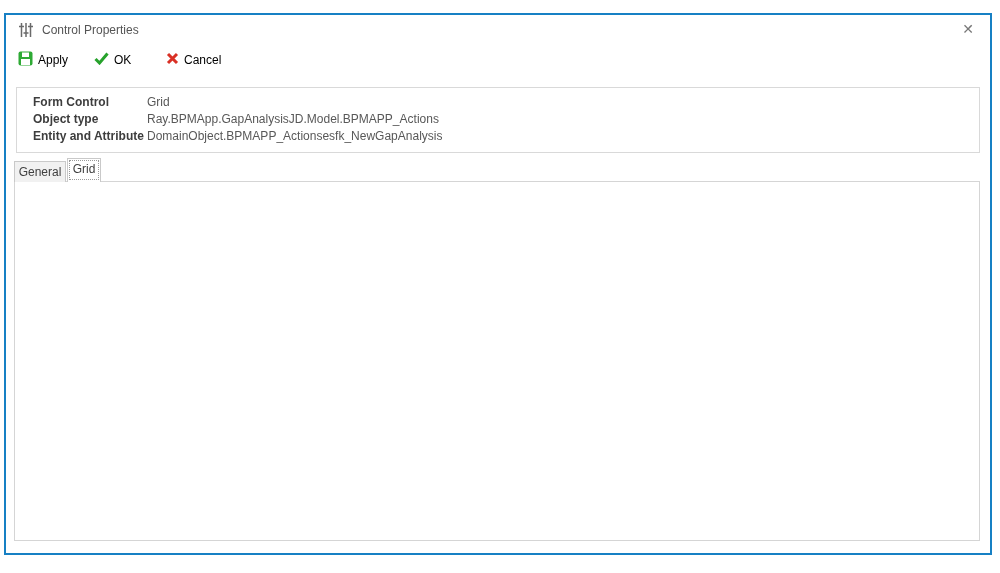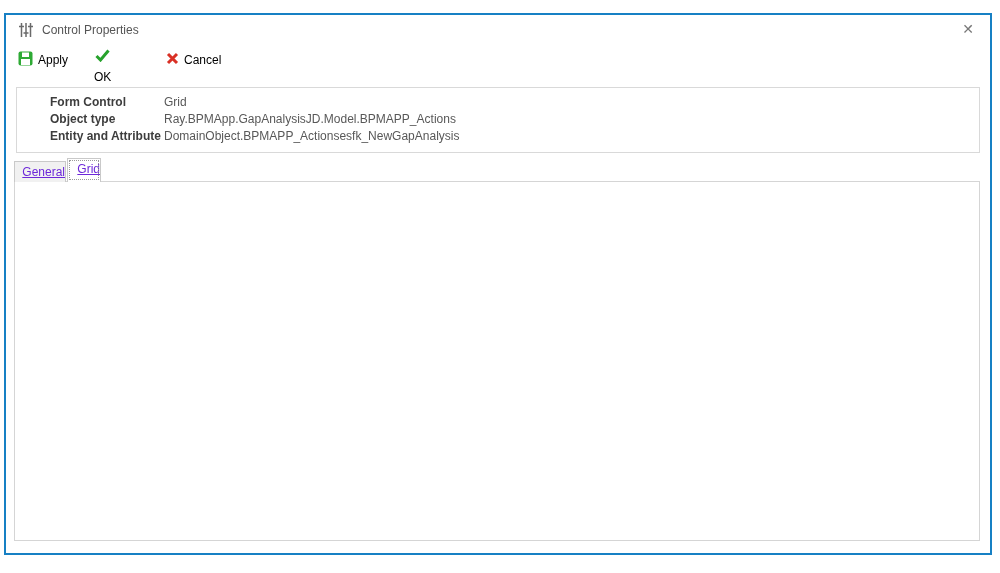--- a/index.html
+++ b/index.html
@@ -12,26 +12,26 @@
   .titlebar { position:absolute; left:0; top:0; right:0; height:30px; }
   .title { position:absolute; left:36px; top:8px; color:#555; }
   .close { position:absolute; right:16px; top:6px; font-size:14px; color:#777; cursor:pointer; }
   .ticon { position:absolute; left:12px; top:7px; }
   
   .toolbar { position:absolute; left:0; top:30px; right:0; height:30px; }
   .tbtn { position:absolute; top:4px; height:22px; display:flex; align-items:center; gap:5px; cursor:pointer; color:#000000; }
   
   .infobox { position:absolute; left:10px; top:72px; width:964px; height:66px;
     border:1px solid #d9d9d9; padding:6px 0 0 16px; }
-  .irow { display:flex; line-height:17px;margin-left:17px; }
+  .irow { display:flex; line-height:17px; }
   .ilab { width:114px; font-weight:bold; color:#3d3d3d; }
   .ival { color:#585858; }
   
-  .tab { position:absolute; height:21px; line-height:20px; text-align:right;
-    border:1px solid #c9c9c9; border-bottom:none; background:#f1f1f1; color:#6d28d9; cursor:pointer;text-decoration:underline; }
+  .tab { position:absolute; height:21px; line-height:20px; text-align:center;
+    border:1px solid #c9c9c9; border-bottom:none; background:#f1f1f1; color:#404040; cursor:pointer; }
   .tab.active { background:#fff; height:24px; z-index:3; outline:1px dotted #9a9a9a; outline-offset:-3px; }
   .content { position:absolute; left:8px; top:166px; width:966px; height:360px;
     border:1px solid #d5d5d5; background:#fff; z-index:1; }
   
   .flabel { color:#5a5a5a; }
   .combo { border:1px solid #ababab; background:#e9e9e9; height:22px; line-height:20px;
     padding:0 20px 0 6px; color:#3f3f3f; position:relative; overflow:hidden; white-space:nowrap; cursor:pointer; }
   .combo.lite { background:#fff; border-color:#cecece; color:#9a9a9a; }
   .chev { position:absolute; right:8px; top:7px; width:6px; height:6px;
     border-right:1.4px solid #555; border-bottom:1.4px solid #555; transform:rotate(45deg); }
@@ -113,21 +113,21 @@
     <span class="tbtn" style="left:12px;">
       <span>
         <svg width="15" height="15" viewBox="0 0 15 15">
           <rect x="0.5" y="0.5" width="14" height="14" rx="2" fill="#2eaa35"></rect>
           <rect x="4" y="1.5" width="7" height="4.5" fill="#fff"></rect>
           <rect x="3" y="8" width="9" height="6" fill="#fff"></rect>
         </svg>
       </span>
       <span>Apply</span>
     </span>
-    <span class="tbtn" style="left:88px;flex-direction:column;">
+    <span class="tbtn" style="left:88px;">
       <span>
         <svg width="15" height="13" viewBox="0 0 15 13">
             <path d="M1.5 7 L5.5 11 L13.5 1.5" stroke="#27a22c" stroke-width="3" fill="none"></path>
           </svg>
       </span>
       <span>OK</span>
     </span>
     <span class="tbtn" style="left:160px;justify-content:flex-end;">
       <span>
         <svg width="13" height="13" viewBox="0 0 13 13">

